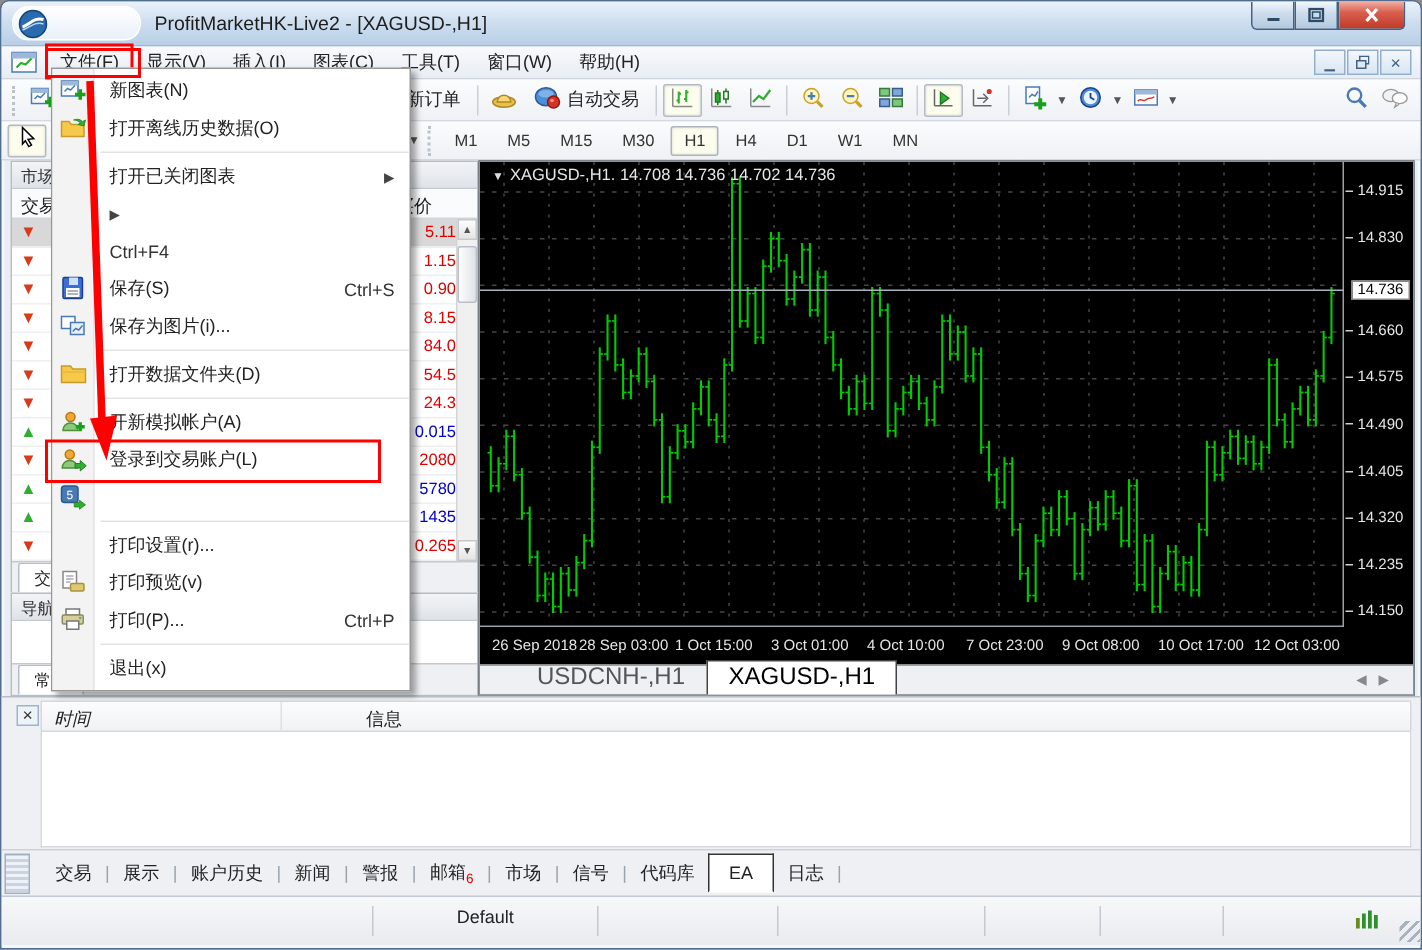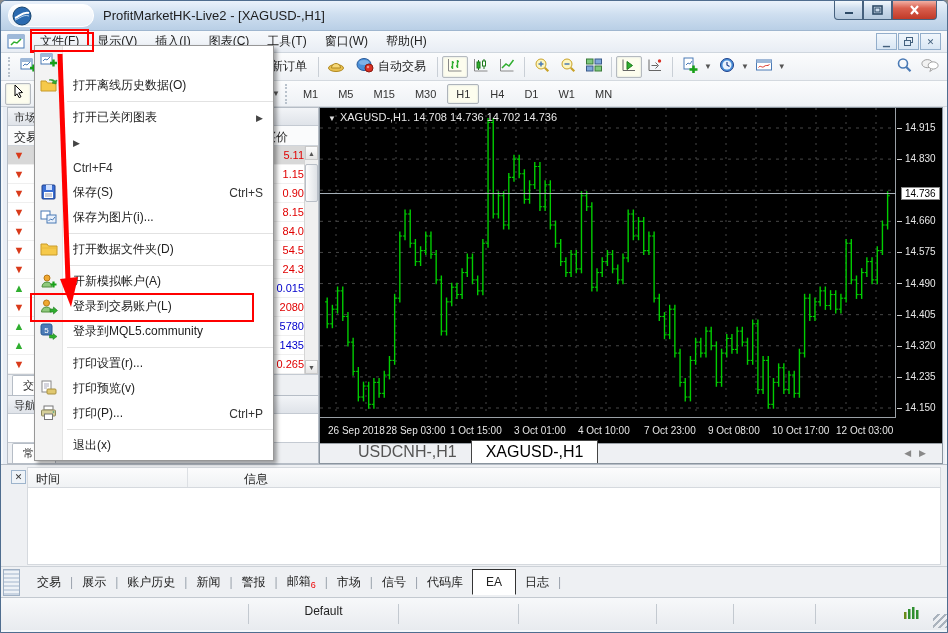--- a/index.html
+++ b/index.html
@@ -78,21 +78,21 @@
   .chart-tabs{position:absolute;left:0;top:335px;width:622px;height:20px;background:#eef0f3;border-top:1px solid #9aa0a6;
     display:flex;align-items:flex-end;padding-left:24px;color:#555;}
   .ctab{padding:2px 14px;font-size:16px;}
   .ctab.active{background:#fff;border:1px solid #444;border-bottom:none;color:#000;}
   .ctab-nav{position:absolute;right:8px;top:4px;color:#888;font-size:9px;letter-spacing:8px;}
   
   .terminal{position:absolute;left:0;top:463px;width:948px;height:133px;background:#eef0f3;border-top:1px solid #b6bdc6;}
   .term-close{position:absolute;left:10px;top:5px;width:15px;height:14px;background:#eef3f8;border:1px solid #9db4cc;
     font-size:9px;text-align:center;line-height:12px;color:#333;}
   .term-head{position:absolute;left:26px;top:2px;right:8px;height:21px;display:flex;background:linear-gradient(#fcfcfd,#f0f2f4);border:1px solid #d5d9de;}
-  .term-head .h1{width:160px;padding:3px 8px;border-right:1px solid #dde0e4;}
+  .term-head .h1{width:160px;padding:3px 8px;border-right:1px solid #dde0e4;font-style:italic;}
   .term-head .h2{flex:1;padding:3px 8px;margin-left:48px;}
   .term-body{position:absolute;left:26px;top:23px;right:8px;bottom:32px;background:#fff;border:1px solid #d5d9de;border-top:none;}
   .term-tabs{position:absolute;left:0;bottom:0;width:100%;height:31px;display:flex;align-items:center;padding-left:2px;border-top:1px solid #cdd2d8;}
   .panel-handle{width:17px;height:27px;margin-right:8px;border:1px solid #9fb0c4;
     background:repeating-linear-gradient(0deg,#c9d4e2 0 2px,#eef2f7 2px 4px);}
   .term-tab{padding:4px 9px;white-space:nowrap;color:#222;}
   .term-tab sub{color:#e00;font-size:9px;}
   .term-tab.active{background:#fff;border:1px solid #333;border-bottom:1px solid #fff;font-size:12px;padding:5px 13px;}
   .tab-div{color:#9aa2ac;}
   
@@ -873,20 +873,21 @@
   <div class="filemenu" id="file-menu">
     <div class="fm-gutter"></div>
     <div id="fm-items" style="position:relative;">
         <div class="fm-item">
           <span class="ico"><svg viewBox="0 0 18 16">
               <rect x="1" y="2" width="11" height="10" fill="#fff" stroke="#4a7ab5"></rect>
               <rect x="1" y="2" width="11" height="3" fill="#9db8d9"></rect>
               <path d="M3 9l2-2 2 1 3-3" stroke="#4a7ab5" fill="none"></path>
               <path d="M10 11h7M13.5 7.5v7" stroke="#18a018" stroke-width="2.4"></path>
             </svg></span>
+          <span class="fm-label">新图表(N)</span>
         </div>
         <div class="fm-item">
           <span class="ico"><svg viewBox="0 0 18 16">
               <path d="M1 4h5l1.5 2H16v8H1z" fill="#f6c94a" stroke="#c89a28"></path>
               <path d="M9 3c4-1.5 6 1 6 1l2-1-1 4-4-1 1.5-1s-1.5-2-4.5-2z" fill="#2fae2f" stroke="#1d7a1d" stroke-width=".5"></path>
             </svg></span>
           <span class="fm-label">打开离线历史数据(O)</span>
         </div>
         <div class="fm-sep">
           <div></div>
@@ -947,21 +948,20 @@
               <path d="M10 11h3.5V9l4 3.5-4 3.5v-2H10z" fill="#2fae2f" stroke="#1d7a1d" stroke-width=".6"></path>
             </svg></span>
           <span class="fm-label">登录到交易账户(L)</span>
         </div>
         <div class="fm-item">
           <span class="ico"><svg viewBox="0 0 18 16">
               <rect x="1" y="1" width="11" height="11" rx="2" fill="#4a7ab5" stroke="#2a5a95"></rect>
               <text x="6.5" y="9.5" font-size="8" fill="#fff" text-anchor="middle" font-family="sans-serif">5</text>
               <path d="M9.5 12h3.5v-1.5l4 3-4 3V15H9.5z" fill="#2fae2f" stroke="#1d7a1d" stroke-width=".5"></path>
             </svg></span>
-          <span class="fm-label">登录到MQL5.community</span>
         </div>
         <div class="fm-sep">
           <div></div>
         </div>
         <div class="fm-item">
           <span class="fm-label">打印设置(r)...</span>
         </div>
         <div class="fm-item">
           <span class="ico"><svg viewBox="0 0 18 16">
               <rect x="2" y="1" width="9" height="11" fill="#fff" stroke="#888"></rect>

